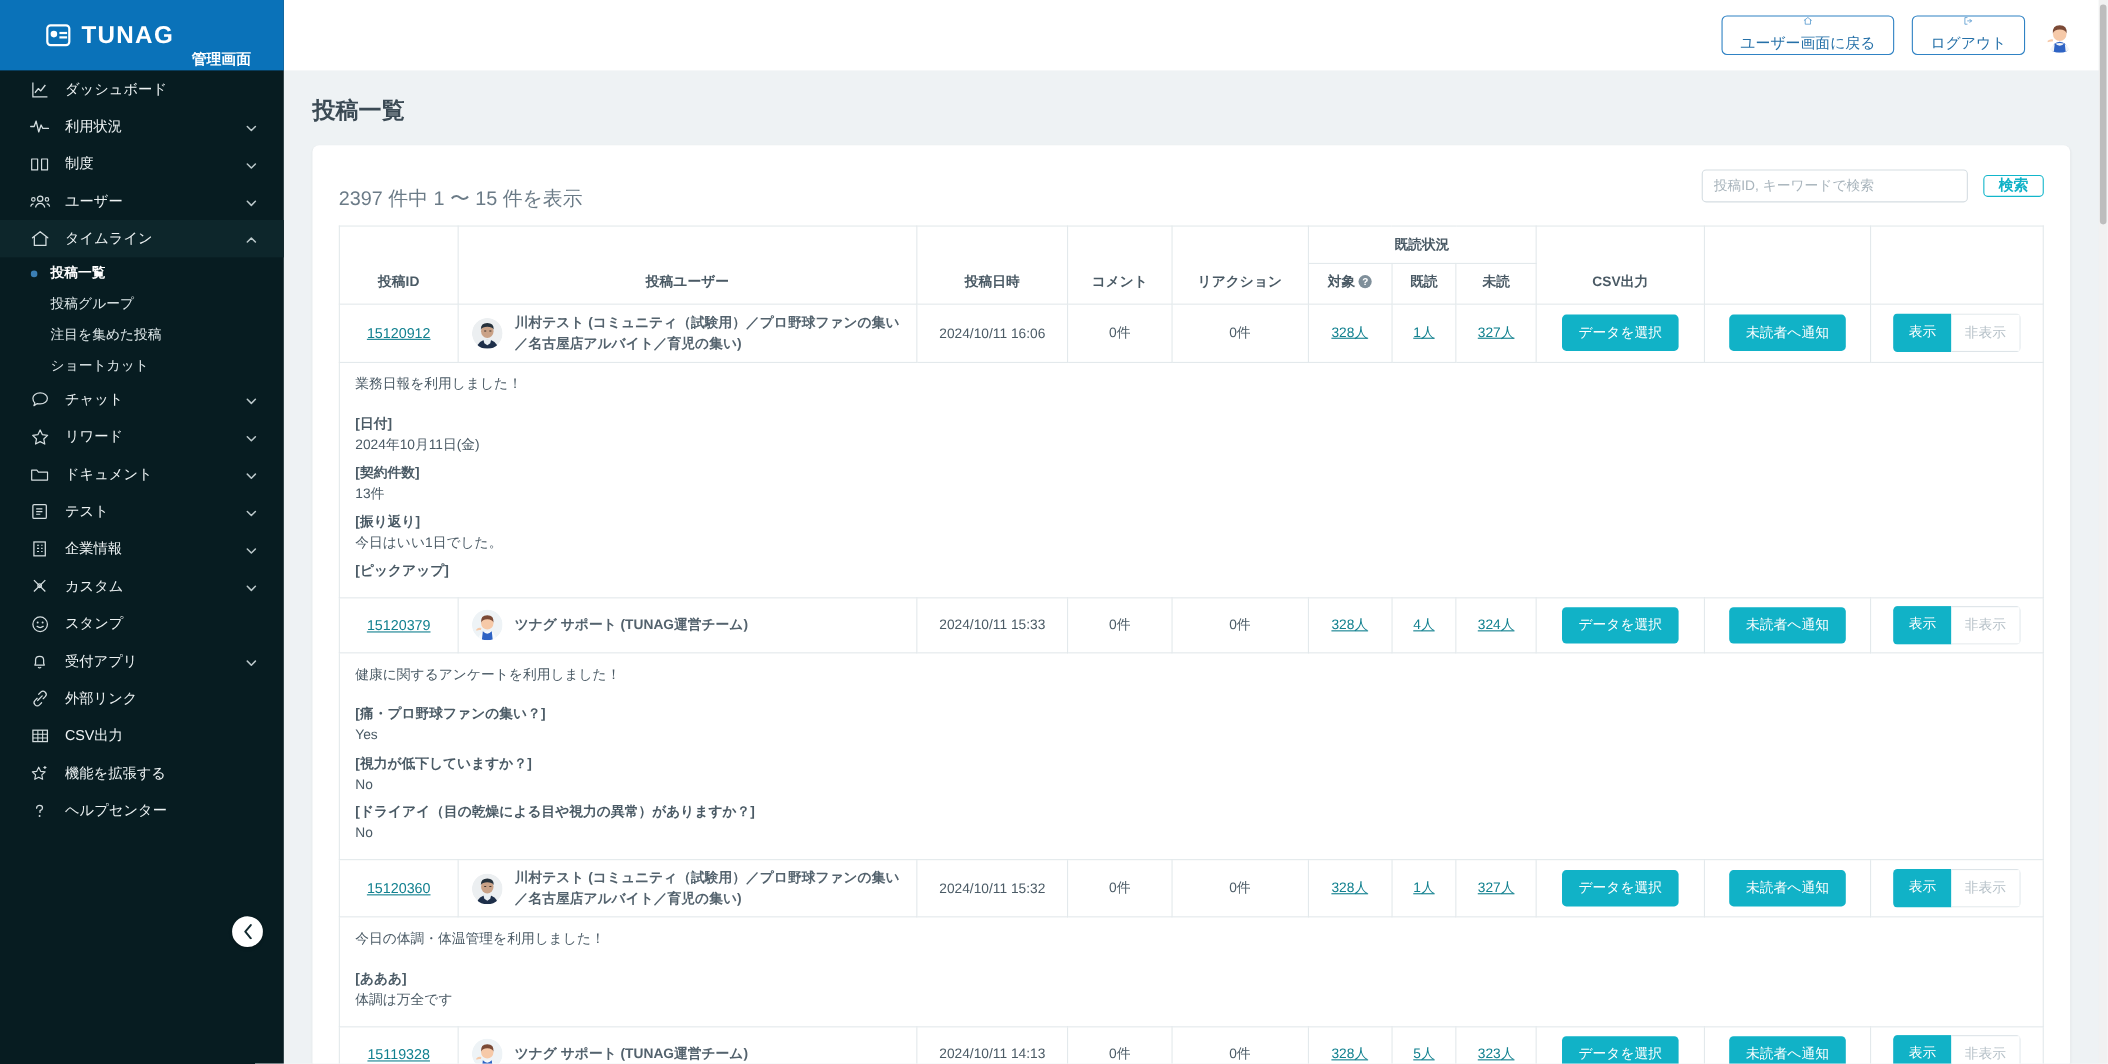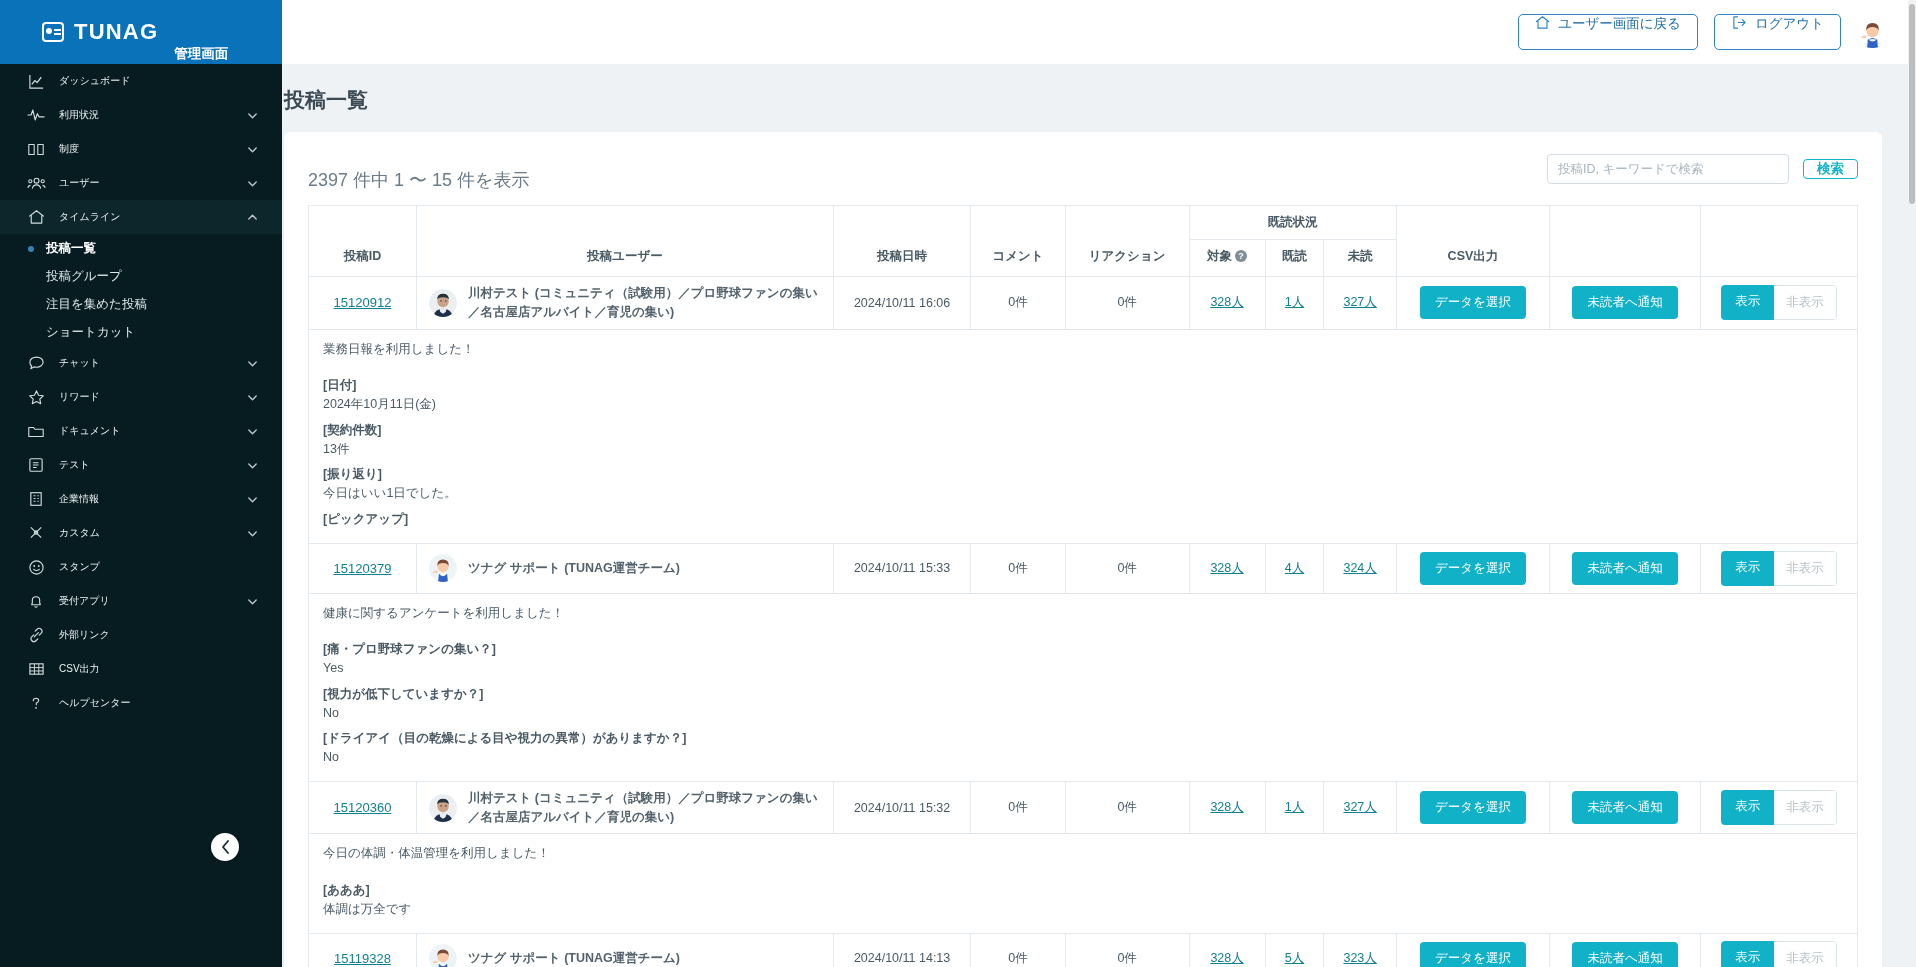--- a/index.html
+++ b/index.html
@@ -7,21 +7,21 @@
   body {
     width:1916px; height:967px;
     font-family:"Liberation Sans", sans-serif;
     background:#eef2f4;
     overflow:hidden;
     position:relative;
   }
 
   
   #sidebar {
-    position:absolute; left:0; top:0; width:282px; height:967px;
+    position:absolute; left:0; top:0; width:258px; height:967px;
     background:#071c21; color:#fff; z-index:20;
   }
   #brand {
     height:64px; background:#0a72b9; display:flex; align-items:center;
     padding-left:42px; gap:10px;
   }
   #brand .logo-mark {
     width:22px; height:20px; border:2.2px solid #fff; border-radius:4px;
     position:relative; flex:none;
   }
@@ -32,21 +32,21 @@
   #brand .logo-mark:after{
     content:""; position:absolute; left:10px; top:5px;
     width:7px; height:2px; background:#fff;
     box-shadow:0 4px 0 0 #fff;
   }
   #brand .logo-text { font-size:22px; font-weight:bold; letter-spacing:1.2px; }
   #brand .logo-sub { font-size:13.5px; font-weight:bold; margin-left:6px;margin-top:44px; }
 
   .nav-item {
     height:34px; display:flex; align-items:center;
-    padding:0 24px 0 26px; font-size:10px; color:#eef3f4;
+    padding:0 24px 0 26px; font-size:13px; color:#eef3f4;
     cursor:pointer; position:relative;
   }
   .nav-item .ico {
     width:20px; height:20px; flex:none; margin-right:13px;
     display:flex; align-items:center; justify-content:center;
     opacity:.92;
   }
   .nav-item .ico svg { display:block; }
   .nav-item .lbl { flex:1 1 auto; white-space:nowrap; }
   .nav-item .chev {
@@ -72,23 +72,24 @@
 
   
   #topbar {
     position:absolute; left:258px; top:0; width:1650px; height:64px;
     background:#fff; display:flex; align-items:center;
     justify-content:flex-end; padding-right:20px; gap:16px; z-index:10;
   }
   .tb-btn {
     height:36px; border:1px solid #2f82c4; border-radius:5px;
     background:#fff; color:#2570a8; font-size:13.5px;
-    display:flex; align-items:flex-start; gap:8px; padding:0 16px;
+    display:flex; align-items:center; gap:8px; padding:0 16px;
     cursor:pointer; white-space:nowrap;
     font-family:"Liberation Sans", sans-serif;
+    flex-direction:column;
   }
   #avatar-top {
     width:31px; height:31px; border-radius:50%; overflow:hidden;
     flex:none; background:#fff;
   }
 
   
   #main {
     position:absolute; left:258px; top:64px; width:1650px; height:903px;
     background:#eef2f4; overflow:hidden;
@@ -362,20 +363,29 @@
         <span class="lbl">外部リンク</span>
       </div>
       <div class="nav-item">
         <span class="ico">
           <svg width="17" height="16" viewBox="0 0 18 17">
             <rect x="2" y="3" width="14" height="11" fill="none" stroke="#e6eef0" stroke-width="1.2"></rect>
             <path d="M2 7 h14 M2 10.6 h14 M6.8 3 v11 M11.4 3 v11" stroke="#e6eef0" stroke-width="1"></path>
           </svg>
         </span>
         <span class="lbl">CSV出力</span>
+      </div>
+      <div class="nav-item">
+        <span class="ico">
+          <svg width="17" height="16" viewBox="0 0 18 17">
+            <path d="M7.6 2.6 l1.9 4 4.3.5 -3.2 3 .8 4.2 -3.8-2 -3.8 2 .8-4.2 -3.2-3 4.3-.5Z" fill="none" stroke="#e6eef0" stroke-width="1.1" stroke-linejoin="round"></path>
+            <path d="M13.6 1.4 v3 M12.1 2.9 h3" stroke="#e6eef0" stroke-width="1.1"></path>
+          </svg>
+        </span>
+        <span class="lbl">機能を拡張する</span>
       </div>
       <div class="nav-item">
         <span class="ico">
           <svg width="16" height="17" viewBox="0 0 17 18">
             <path d="M5.6 6 q0-2.6 2.9-2.6 q2.8 0 2.8 2.4 q0 1.9-2.4 2.6 v1.8" fill="none" stroke="#e6eef0" stroke-width="1.2" stroke-linecap="round"></path>
             <circle cx="8.5" cy="13.6" r=".95" fill="#e6eef0"></circle>
           </svg>
         </span>
         <span class="lbl">ヘルプセンター</span>
       </div>

